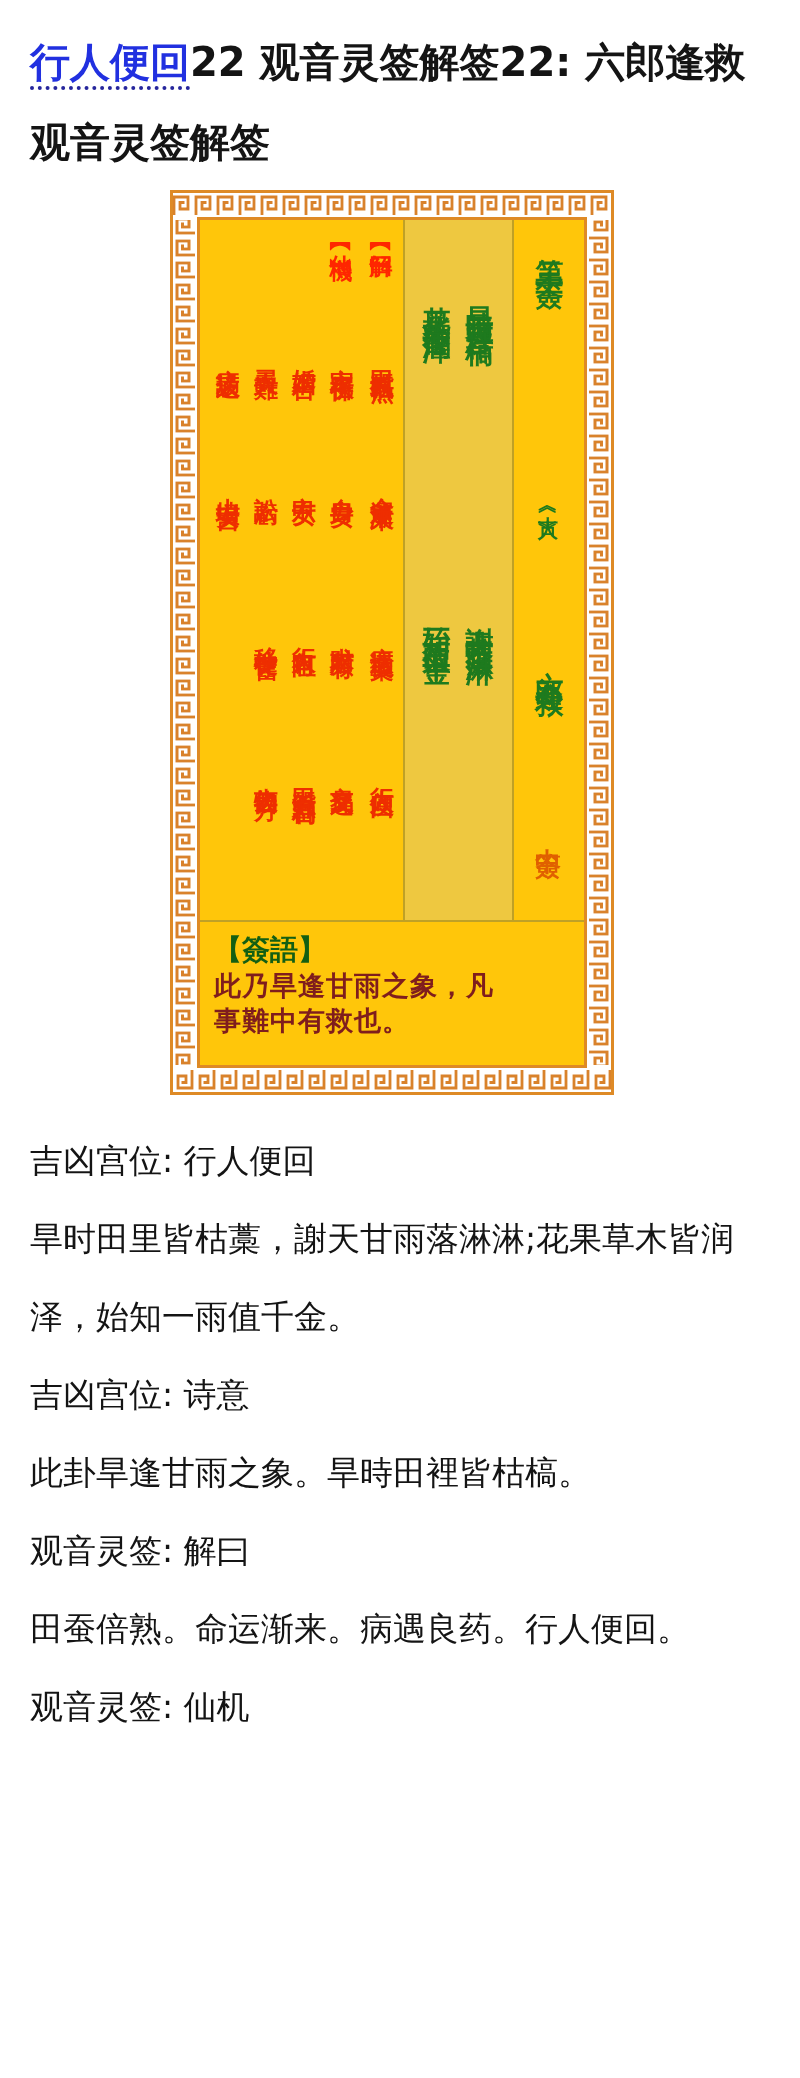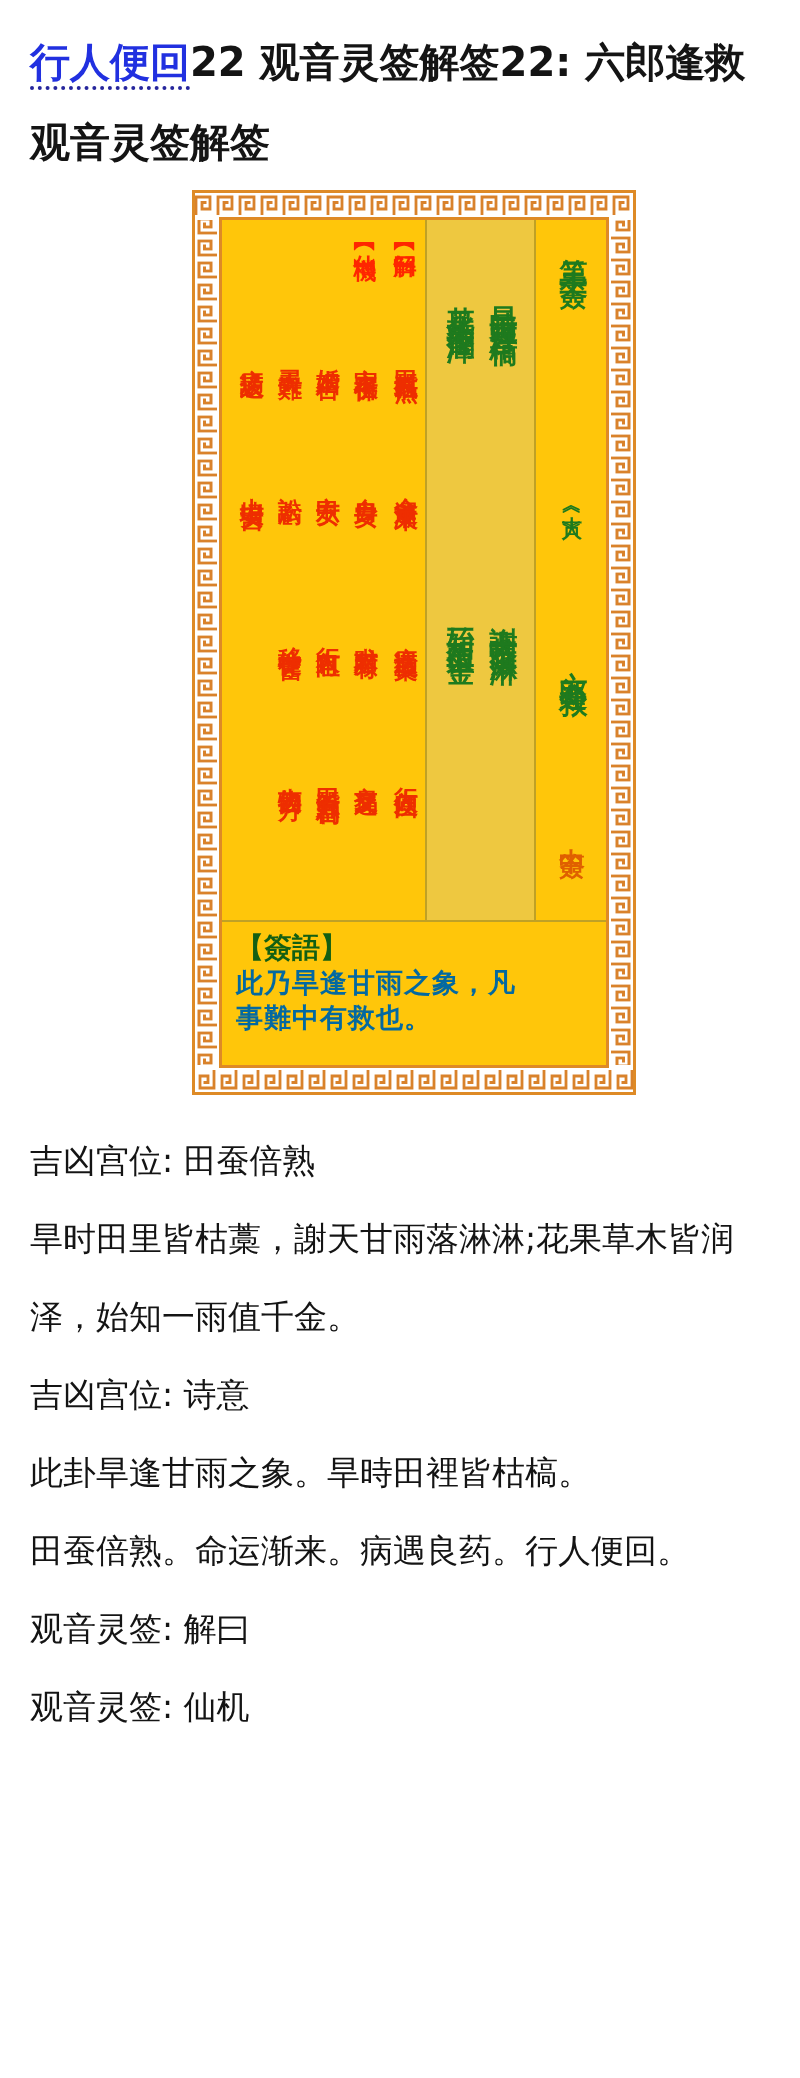--- a/index.html
+++ b/index.html
@@ -5,21 +5,21 @@
   html,body{margin:0;padding:0;background:#ffffff;}
   .page{position:relative;width:800px;height:2078px;background:#ffffff;overflow:hidden;
         font-family:"DejaVu Sans","Liberation Sans",sans-serif;}
 
   
   .title{position:absolute;left:30px;top:22px;width:742px;margin:0;
          font-size:40px;font-weight:bold;line-height:80px;color:#141414;letter-spacing:0;}
   .tlink{color:#2130e0;text-decoration:none;border-bottom:4px dotted #26269c;padding-bottom:1px;cursor:pointer;}
 
   
-  .card{position:absolute;left:192px;top:190px;width:444px;height:905px;font-family:Liberation Mono, monospace;}
+  .card{position:absolute;left:170px;top:190px;width:444px;height:905px;}
   .border-svg{position:absolute;left:0;top:0;}
   .card-content{position:absolute;left:30px;top:30px;width:384px;height:845px;background:#ffc60a;}
 
   .vdiv{position:absolute;top:0;height:700px;width:2px;background:#bfa126;}
   .d1{left:203px;} .d2{left:312px;}
   .hdiv{position:absolute;top:700px;left:0;width:384px;height:2px;background:#bfa126;}
 
   
   .right-panel{position:absolute;left:314px;top:0;width:70px;height:700px;}
   .ri{position:absolute;left:50%;transform:translateX(-50%);writing-mode:vertical-rl;
@@ -41,21 +41,21 @@
   .rcol{position:absolute;top:0;height:700px;width:34px;}
   .c1{right:4px;} .c2{right:44px;} .c3{right:82px;} .c4{right:120px;} .c5{right:158px;}
   .rp{position:absolute;left:50%;transform:translateX(-50%);writing-mode:vertical-rl;
       font-size:24px;font-weight:bold;letter-spacing:3px;color:#ee2e00;white-space:nowrap;}
   .rh{top:14px;font-size:23px;color:#ff2600;}
   .r1{top:130px;} .r2{top:258px;} .r3{top:408px;} .r4{top:548px;}
 
   
   .qianyu{position:absolute;top:702px;left:0;width:384px;height:143px;padding:10px 14px;box-sizing:border-box;}
   .qhead{font-size:28px;font-weight:bold;color:#135f13;line-height:36px;}
-  .qtext{font-size:27px;font-weight:bold;color:#0369a1;line-height:35px;max-width:305px;letter-spacing:1px;}
+  .qtext{font-size:27px;font-weight:bold;color:#7f1d1d;line-height:35px;max-width:305px;letter-spacing:1px;}
 
   
   .article{position:absolute;left:30px;top:1122px;width:718px;font-size:33px;
            line-height:78px;color:#141414;}
   .article p{margin:0;}
 </style>
 </head>
 <body>
 
 <div class="page">
@@ -142,22 +142,22 @@
 
       <div class="qianyu">
         <div class="qhead">【簽語】</div>
         <div class="qtext">此乃旱逢甘雨之象，凡事難中有救也。</div>
       </div>
 
     </div>
   </div>
 
   <div class="article">
-    <p>吉凶宫位: 田蚕倍熟</p>
+    <p>吉凶宫位: 行人便回</p>
     <p>旱时田里皆枯藁，謝天甘雨落淋淋;花果草木皆润泽，始知一雨值千金。</p>
     <p>吉凶宫位: 诗意</p>
     <p>此卦旱逢甘雨之象。旱時田裡皆枯槁。</p>
+    <p>观音灵签: 解曰</p>
     <p>田蚕倍熟。命运渐来。病遇良药。行人便回。</p>
-    <p>观音灵签: 解曰</p>
     <p>观音灵签: 仙机</p>
   </div>
 
 </div>
 
 </body></html>

